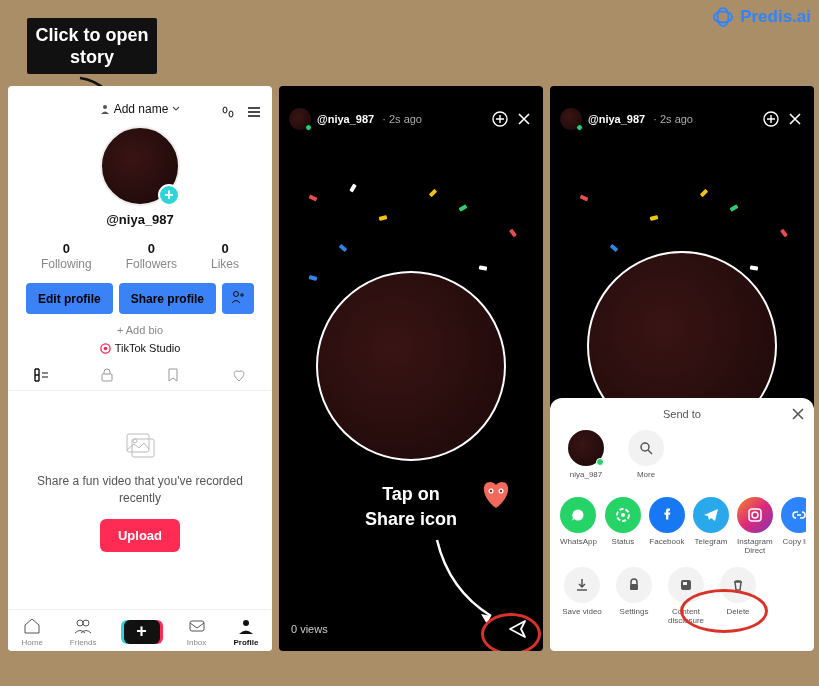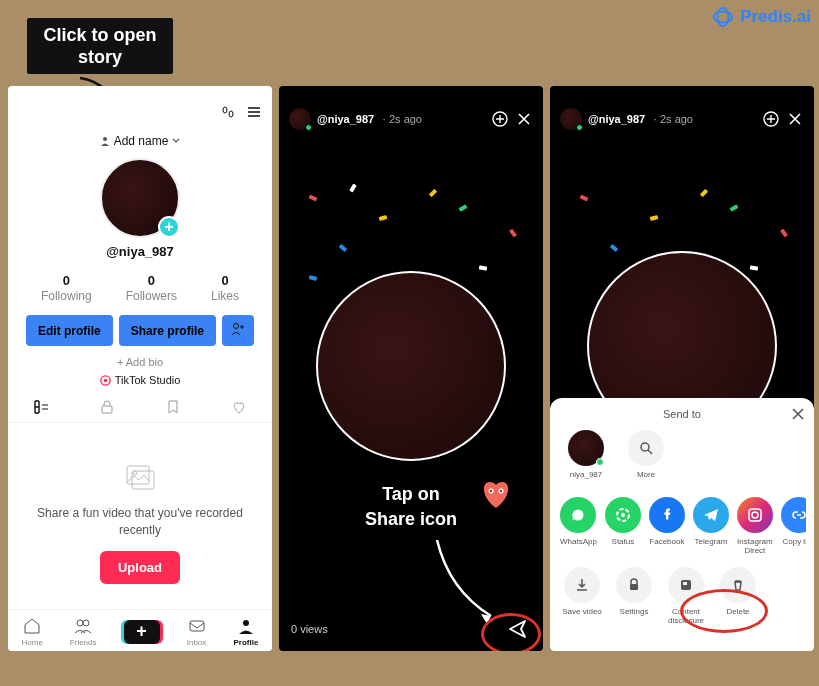--- a/index.html
+++ b/index.html
@@ -29,21 +29,21 @@
     background: #111;
     color: #fff;
     font-weight: 700;
     text-align: center;
     border-radius: 2px;
     display: flex;
     align-items: center;
     justify-content: center;
     line-height: 1.25;
   }
-  .callout.c1 { top: 18px; left: 27px; width: 146px; height: 56px; font-size: 18px; }
+  .callout.c1 { top: 18px; left: 27px; width: 130px; height: 56px; font-size: 18px; }
   .callout.c3 { top: 510px; left: 658px; width: 108px; height: 34px; font-size: 20px; }
 
   .arrow { position: absolute; pointer-events: none; }
 
   .phones {
     position: absolute;
     top: 86px;
     left: 8px;
     display: flex;
     gap: 7px;
@@ -59,21 +59,20 @@
     font-size: 11px;
   }
 
   
   .p1 { background: #fff; color: #111; }
   .p1 .topbar {
     display: flex;
     align-items: flex-end;
     justify-content: space-between;
     padding: 16px 10px 6px;
-    margin-top: 32px;
   }
   .p1 .addname {
     margin: 0 auto;
     font-size: 12px;
     display: flex;
     align-items: center;
     gap: 4px;
   }
   .p1 .topicons { display: flex; gap: 10px; align-items: center; position:absolute; right:10px; top:18px;}
   .p1 .avatar-wrap { text-align: center; margin-top: 4px; }

